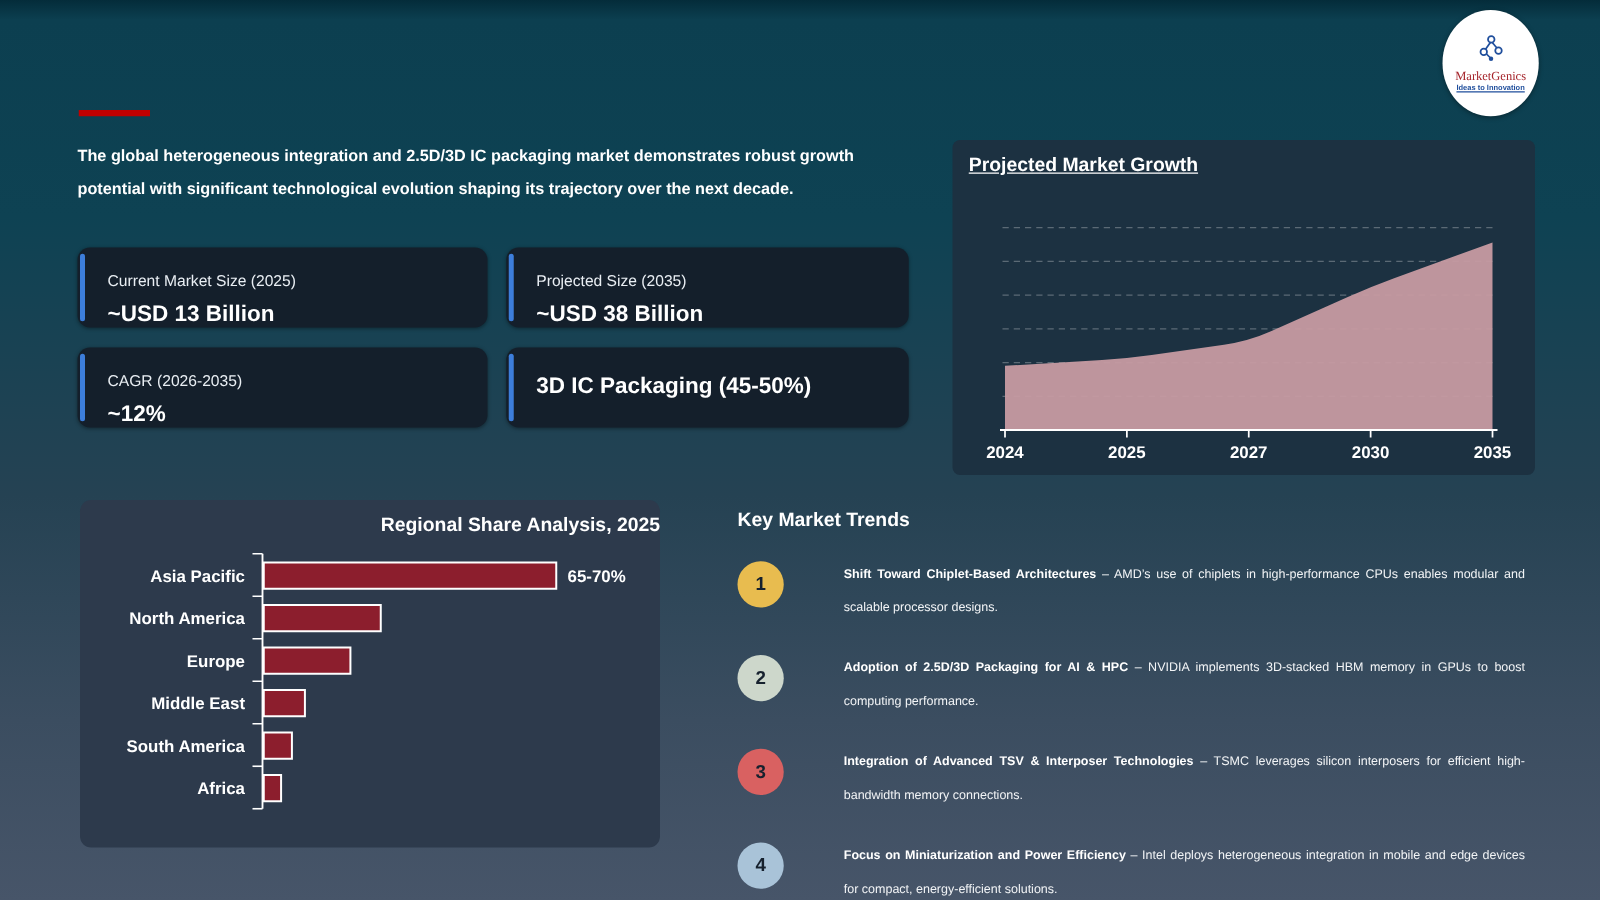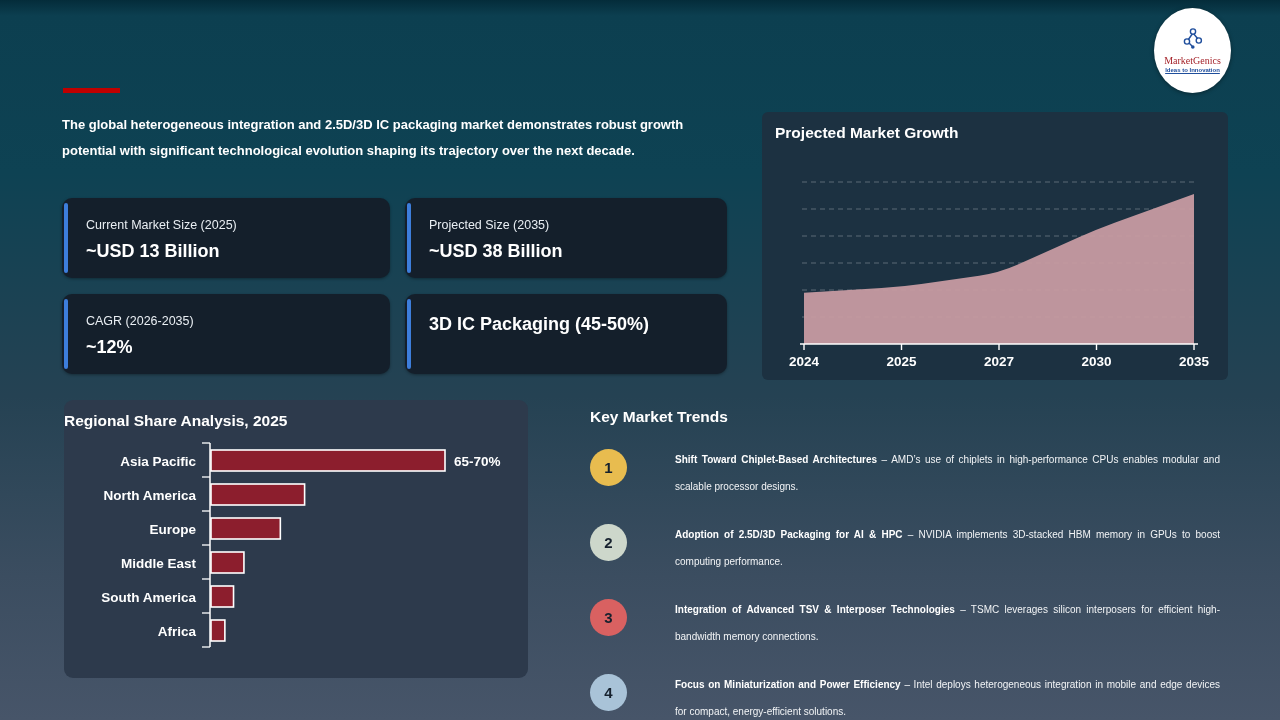--- a/index.html
+++ b/index.html
@@ -10,34 +10,34 @@
   .page-title{position:absolute;left:62px;top:40px;font-size:29px;font-weight:bold;letter-spacing:.2px;}
   .title-rule{position:absolute;left:63px;top:88px;width:57px;height:5px;background:var(--rule-red,#c00000);}
   .logo{position:absolute;left:1154px;top:8px;width:77px;height:85px;background:#fff;border-radius:50%;
     display:flex;flex-direction:column;align-items:center;justify-content:center;box-shadow:0 1px 4px rgba(0,0,0,.4);}
   .logo-brand{font-family:"Liberation Serif",serif;font-weight:normal;color:#a5242b;font-size:10px;line-height:11px;}
   .logo-tagline{color:#1f4e9c;font-size:6px;font-weight:bold;text-decoration:underline;line-height:8px;}
   
   .intro{position:absolute;left:62px;top:112px;width:648px;font-size:13px;font-weight:bold;line-height:26px;}
   
   .stats{position:absolute;left:62px;top:198px;display:grid;grid-template-columns:328px 322px;gap:16px 15px;}
-  .card{position:relative;height:80px;box-sizing:border-box;background:#141f2b;border-radius:10px;
+  .card{position:relative;height:64px;box-sizing:border-box;background:#141f2b;border-radius:10px;
     padding:20px 18px 0 24px;box-shadow:0 1px 3px rgba(0,0,0,.35);}
   .card::before{content:"";position:absolute;left:2px;top:5px;bottom:5px;width:4px;border-radius:4px;
     background:var(--card-accent,#3d7edb);}
   .card-label{font-size:12.5px;color:#e9eef3;margin-bottom:9px;}
   .card-value{font-size:18px;font-weight:bold;}
   
   .growth-panel{position:absolute;left:762px;top:112px;width:466px;height:268px;background:#1c3141;
-    border-radius:6px;box-sizing:border-box;padding:12px 16px 0 12px;}
+    border-radius:6px;box-sizing:border-box;padding:12px 16px 0 12px;text-decoration:underline;}
   .growth-title{font-size:15.5px;font-weight:bold;margin-left:1px;}
   
   .regional-panel{position:absolute;left:64px;top:400px;width:464px;height:278px;background:#2d3a4c;
     border-radius:9px;box-sizing:border-box;padding-top:12px;}
-  .regional-title{text-align:left;font-size:15.5px;font-weight:bold;}
+  .regional-title{text-align:right;font-size:15.5px;font-weight:bold;}
   
   .trends{position:absolute;left:590px;top:408px;width:630px;}
   .trends-heading{font-size:15.5px;font-weight:bold;margin-bottom:20px;}
   .trend-item{display:flex;gap:14px;margin-bottom:21px;}
   .trend-num{flex:0 0 37px;width:37px;height:37px;border-radius:50%;margin-top:3px;
     display:flex;align-items:center;justify-content:center;color:#16212e;font-weight:bold;font-size:15px;}
   .trend-text{flex:1;font-size:10px;line-height:27px;text-align:justify;color:#f2f4f6;margin-left:34px;}
   .trend-text b{color:#fff;}
   svg text{font-family:"Liberation Sans",sans-serif;}
 </style>

